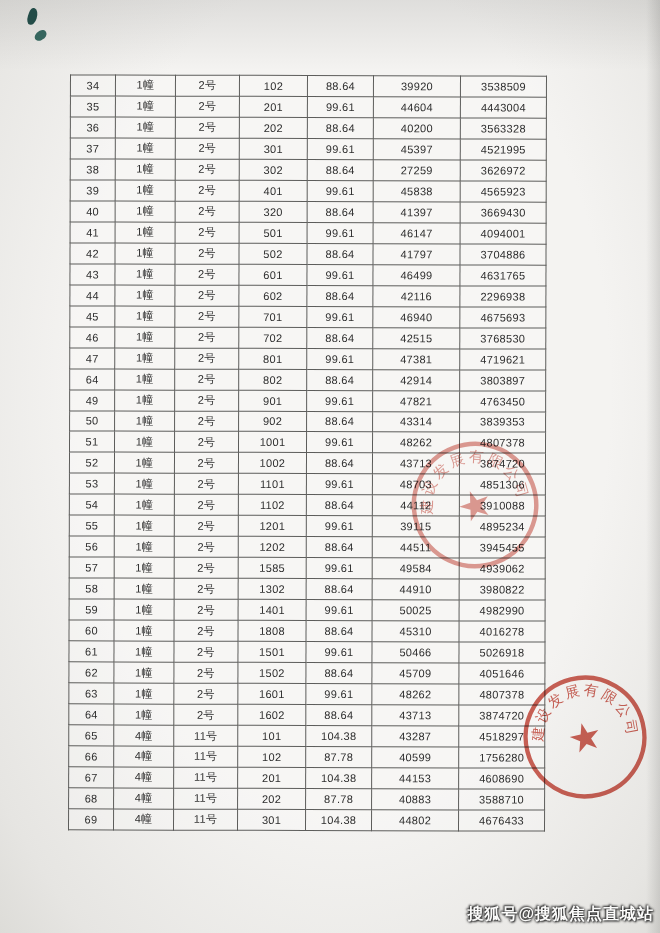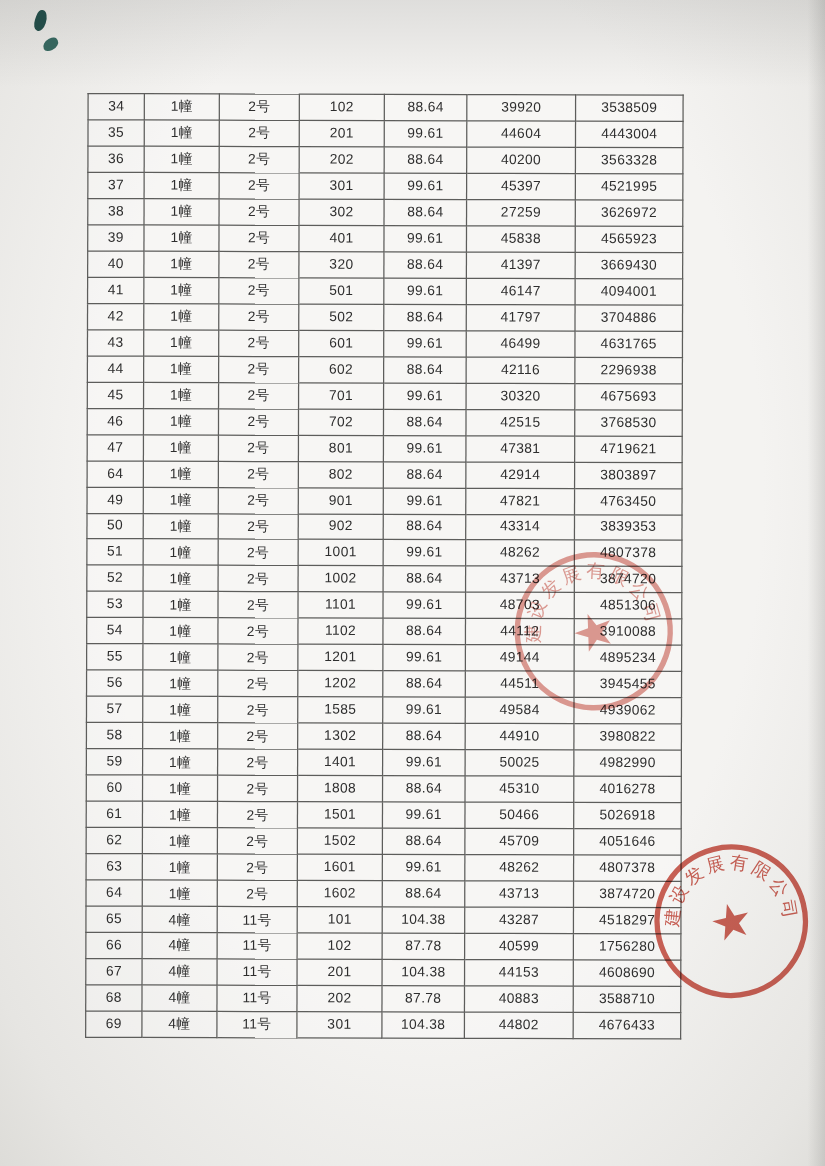--- a/index.html
+++ b/index.html
@@ -175,21 +175,21 @@
           <td>88.64</td>
           <td>42116</td>
           <td>2296938</td>
         </tr>
         <tr>
           <td>45</td>
           <td>1幢</td>
           <td>2号</td>
           <td>701</td>
           <td>99.61</td>
-          <td>30320</td>
+          <td>46940</td>
           <td>4675693</td>
         </tr>
         <tr>
           <td>46</td>
           <td>1幢</td>
           <td>2号</td>
           <td>702</td>
           <td>88.64</td>
           <td>42515</td>
           <td>3768530</td>
@@ -265,21 +265,21 @@
           <td>88.64</td>
           <td>44112</td>
           <td>3910088</td>
         </tr>
         <tr>
           <td>55</td>
           <td>1幢</td>
           <td>2号</td>
           <td>1201</td>
           <td>99.61</td>
-          <td>49144</td>
+          <td>39115</td>
           <td>4895234</td>
         </tr>
         <tr>
           <td>56</td>
           <td>1幢</td>
           <td>2号</td>
           <td>1202</td>
           <td>88.64</td>
           <td>44511</td>
           <td>3945455</td>
@@ -415,13 +415,14 @@
 
   <svg class="stamp stamp-2" viewBox="0 0 140 140">
     <circle cx="70" cy="70" r="62" fill="none" stroke="currentColor" stroke-width="4.5"></circle>
     <path id="sealArc2" d="M 26,70 a 44,44 0 1 1 88,0 a 44,44 0 1 1 -88,0" fill="none"></path>
     <text fill="currentColor" font-size="15" letter-spacing="3">
       <textPath href="#sealArc2" startOffset="6">建设发展有限公司</textPath>
     </text>
     <text x="70" y="84" text-anchor="middle" font-size="40" fill="currentColor">★</text>
   </svg>
 
+  <div class="watermark">搜狐号@搜狐焦点直城站</div>
 </div>
 
 </body></html>

